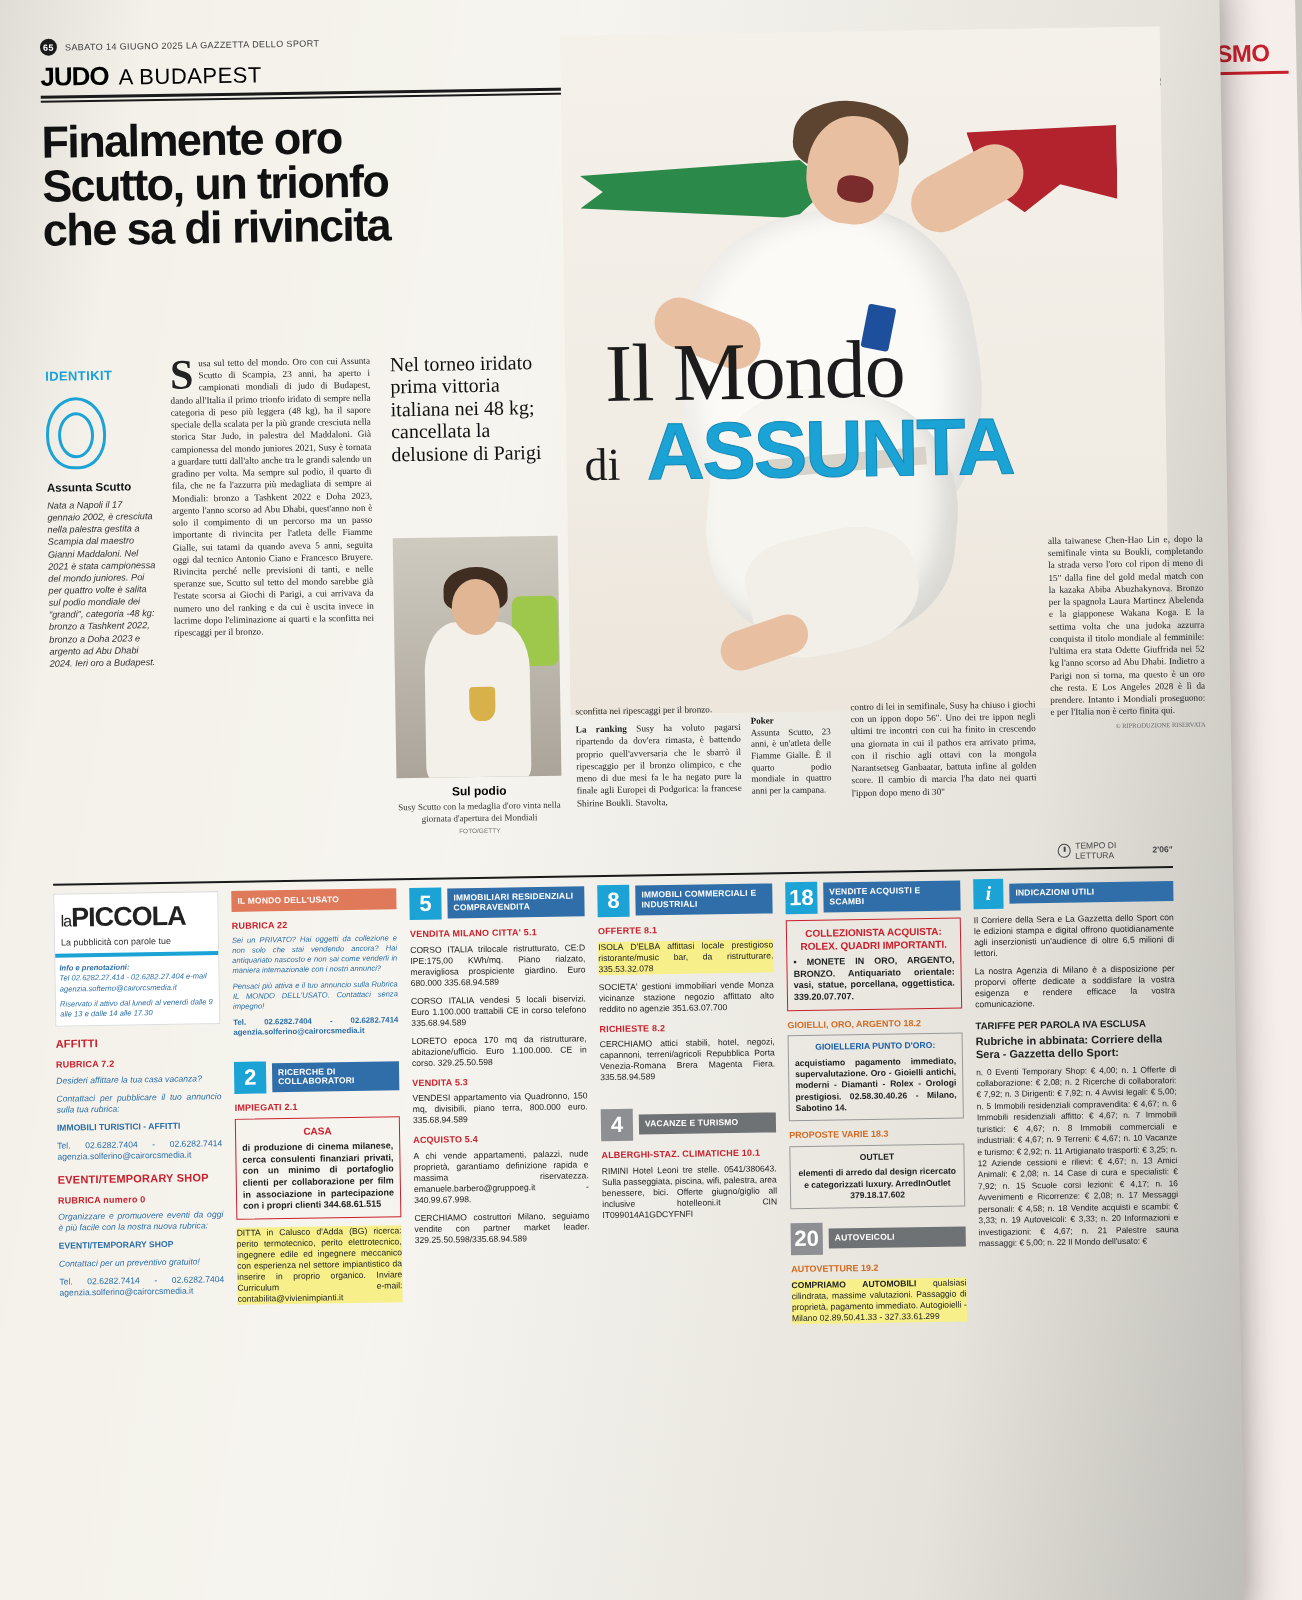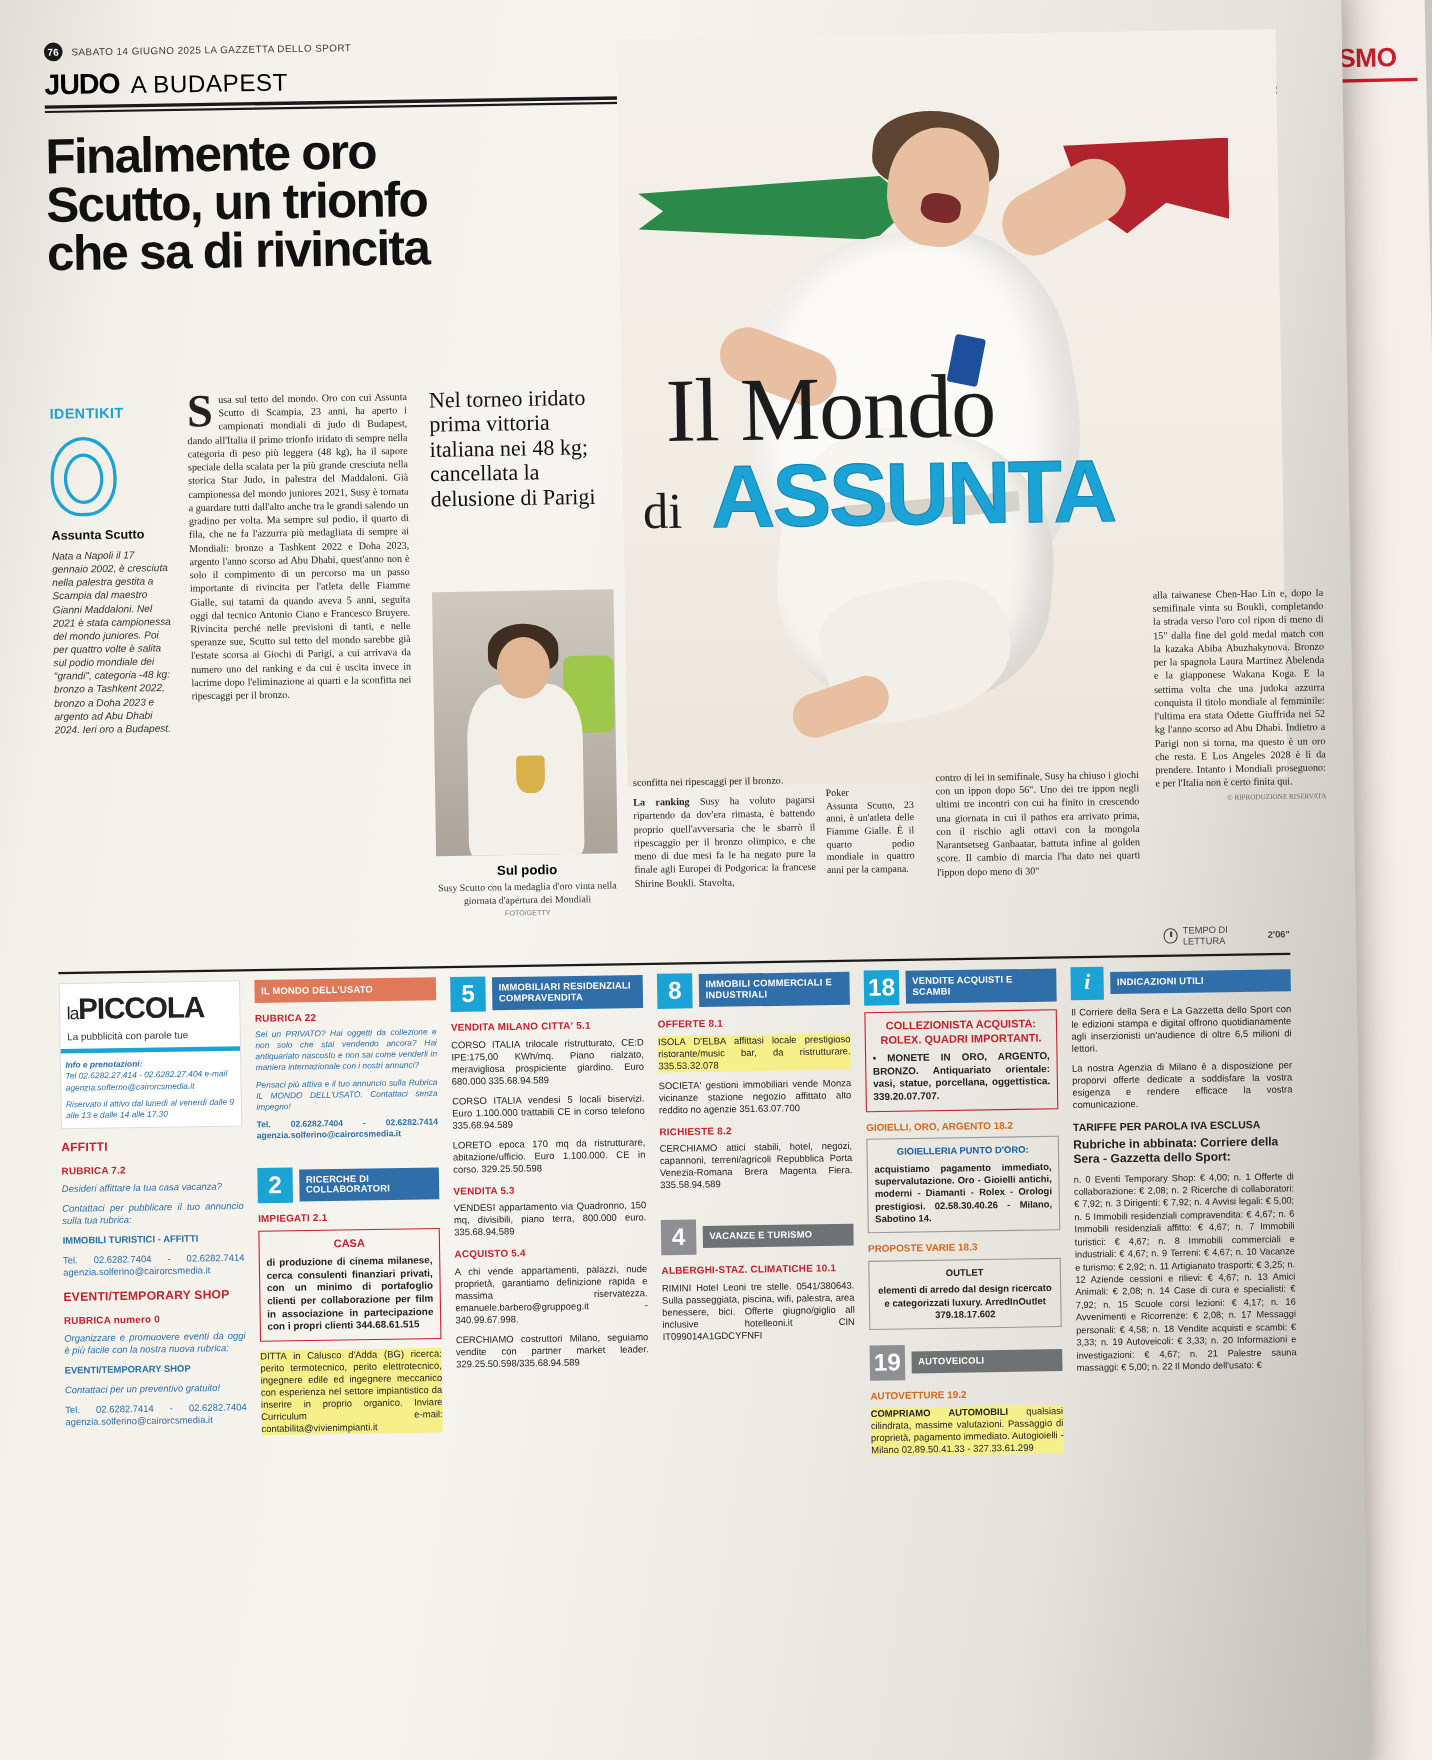--- a/index.html
+++ b/index.html
@@ -86,21 +86,21 @@
   .pi-head{position:absolute;left:58px;top:42px;width:48px;height:56px;background:#e0b695;border-radius:50%;}
   .pi-hair{position:absolute;left:50px;top:30px;width:64px;height:44px;background:#3f2d22;border-radius:50% 50% 30% 30%;}
   .pi-green{position:absolute;left:118px;top:60px;width:46px;height:70px;background:#9ec84b;border-radius:8px;}
   .pi-cup{position:absolute;left:74px;top:150px;width:26px;height:34px;background:#d8b14a;border-radius:4px 4px 40% 40%;}
   .podcap-t{text-align:center;font-weight:bold;font-size:12px;margin-top:7px;}
   .podcap{text-align:center;font-size:9px;line-height:1.3;color:#333;margin-top:3px;font-family:"Liberation Serif",serif;}
   .credit{text-align:center;font-size:6.5px;color:#777;margin-top:3px;}
 
   .sub-h{font-weight:bold;}
   .pokerbox{font-size:9px;line-height:1.3;}
-  .pokerbox .pk-t{font-weight:normal;color:#111;}
+  .pokerbox .pk-t{font-weight:bold;color:#111;}
 
   .readtime{position:absolute;left:1005px;top:818px;font-size:8.5px;color:#444;display:flex;gap:5px;align-items:center;}
   .clock{width:12px;height:12px;border:1.6px solid #444;border-radius:50%;position:relative;}
   .clock:after{content:"";position:absolute;left:5px;top:2px;width:1.5px;height:5px;background:#444;}
 
   
   .ads{position:absolute;left:0;top:845px;width:1120px;height:760px;border-top:2px solid #1a1a1a;}
   .adcol{position:absolute;top:8px;font-size:8.6px;line-height:1.28;color:#222;}
   .c1{left:0;width:165px;}
   .c2{left:178px;width:165px;}
@@ -158,21 +158,21 @@
     <div class="rp-t1">Ta</div>
     <div class="rp-t2">«V</div>
     <div class="rp-t3">è</div>
   </div>
   <div class="gutter"></div>
 
   <div class="sheet">
    <div class="inner">
 
     <div class="masthead">
-      <div class="pagenum">76</div>
+      <div class="pagenum">65</div>
       <div>SABATO 14 GIUGNO 2025 LA GAZZETTA DELLO SPORT</div>
     </div>
     <div class="sectionbar">
       <div class="judo">JUDO</div>
       <div class="where">A BUDAPEST</div>
     </div>
     <div class="hr-thin"></div>
 
     <div class="ghost">&nbsp;</div>
 
@@ -357,21 +357,21 @@
         <div class="boxgrey">
           <div class="t" style="color:#1a5fa8;">GIOIELLERIA PUNTO D'ORO:</div>
           <div style="text-align:justify;font-weight:bold;">acquistiamo pagamento immediato, supervalutazione. Oro - Gioielli antichi, moderni - Diamanti - Rolex - Orologi prestigiosi. 02.58.30.40.26 - Milano, Sabotino 14.</div>
         </div>
         <div class="sec-orange">PROPOSTE VARIE 18.3</div>
         <div class="boxgrey">
           <div class="t">OUTLET</div>
           <div style="font-weight:bold;">elementi di arredo dal design ricercato e categorizzati luxury. ArredInOutlet 379.18.17.602</div>
         </div>
         <div class="hd-num" style="margin-top:14px;">
-          <div class="numbox grey">19</div>
+          <div class="numbox grey">20</div>
           <div class="numlabel grey">AUTOVEICOLI</div>
         </div>
         <div class="sec-orange">AUTOVETTURE 19.2</div>
         <div class="ad hl">
           <b>COMPRIAMO AUTOMOBILI</b>
           <span>qualsiasi cilindrata, massime valutazioni. Passaggio di proprietà, pagamento immediato. Autogioielli - Milano 02.89.50.41.33 - 327.33.61.299</span>
         </div>
       </div>
 
       <div class="adcol c6">

